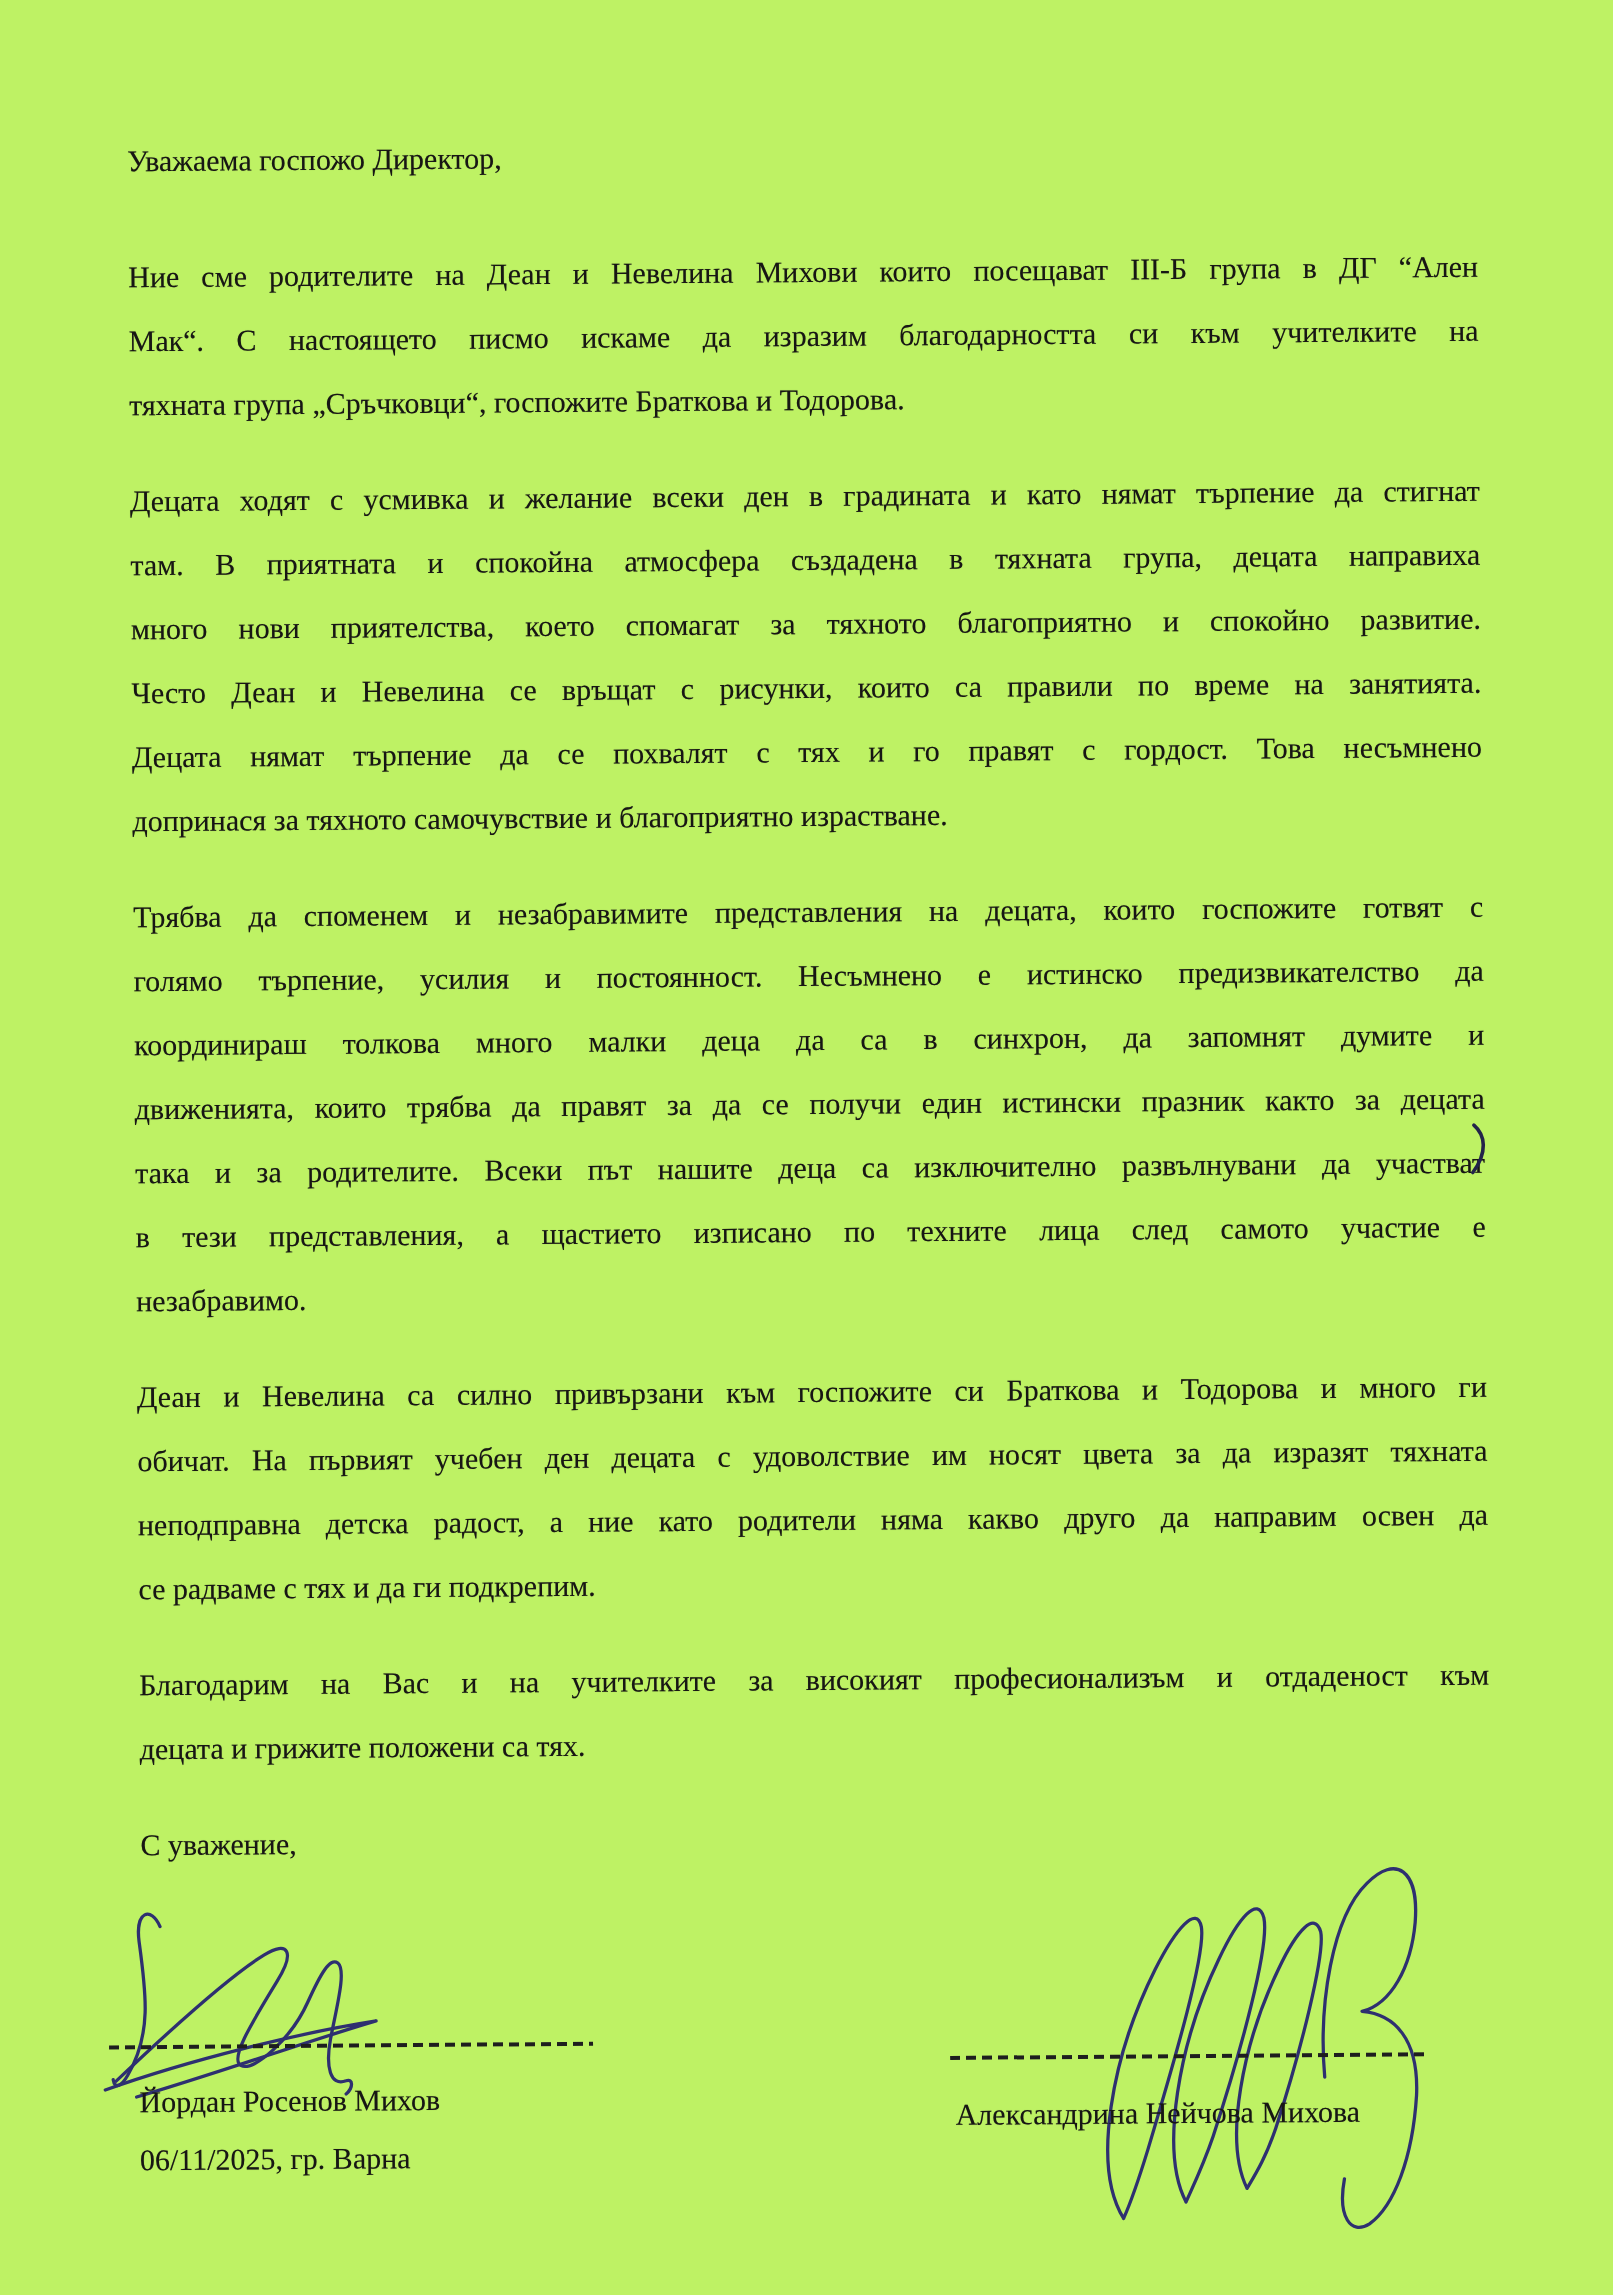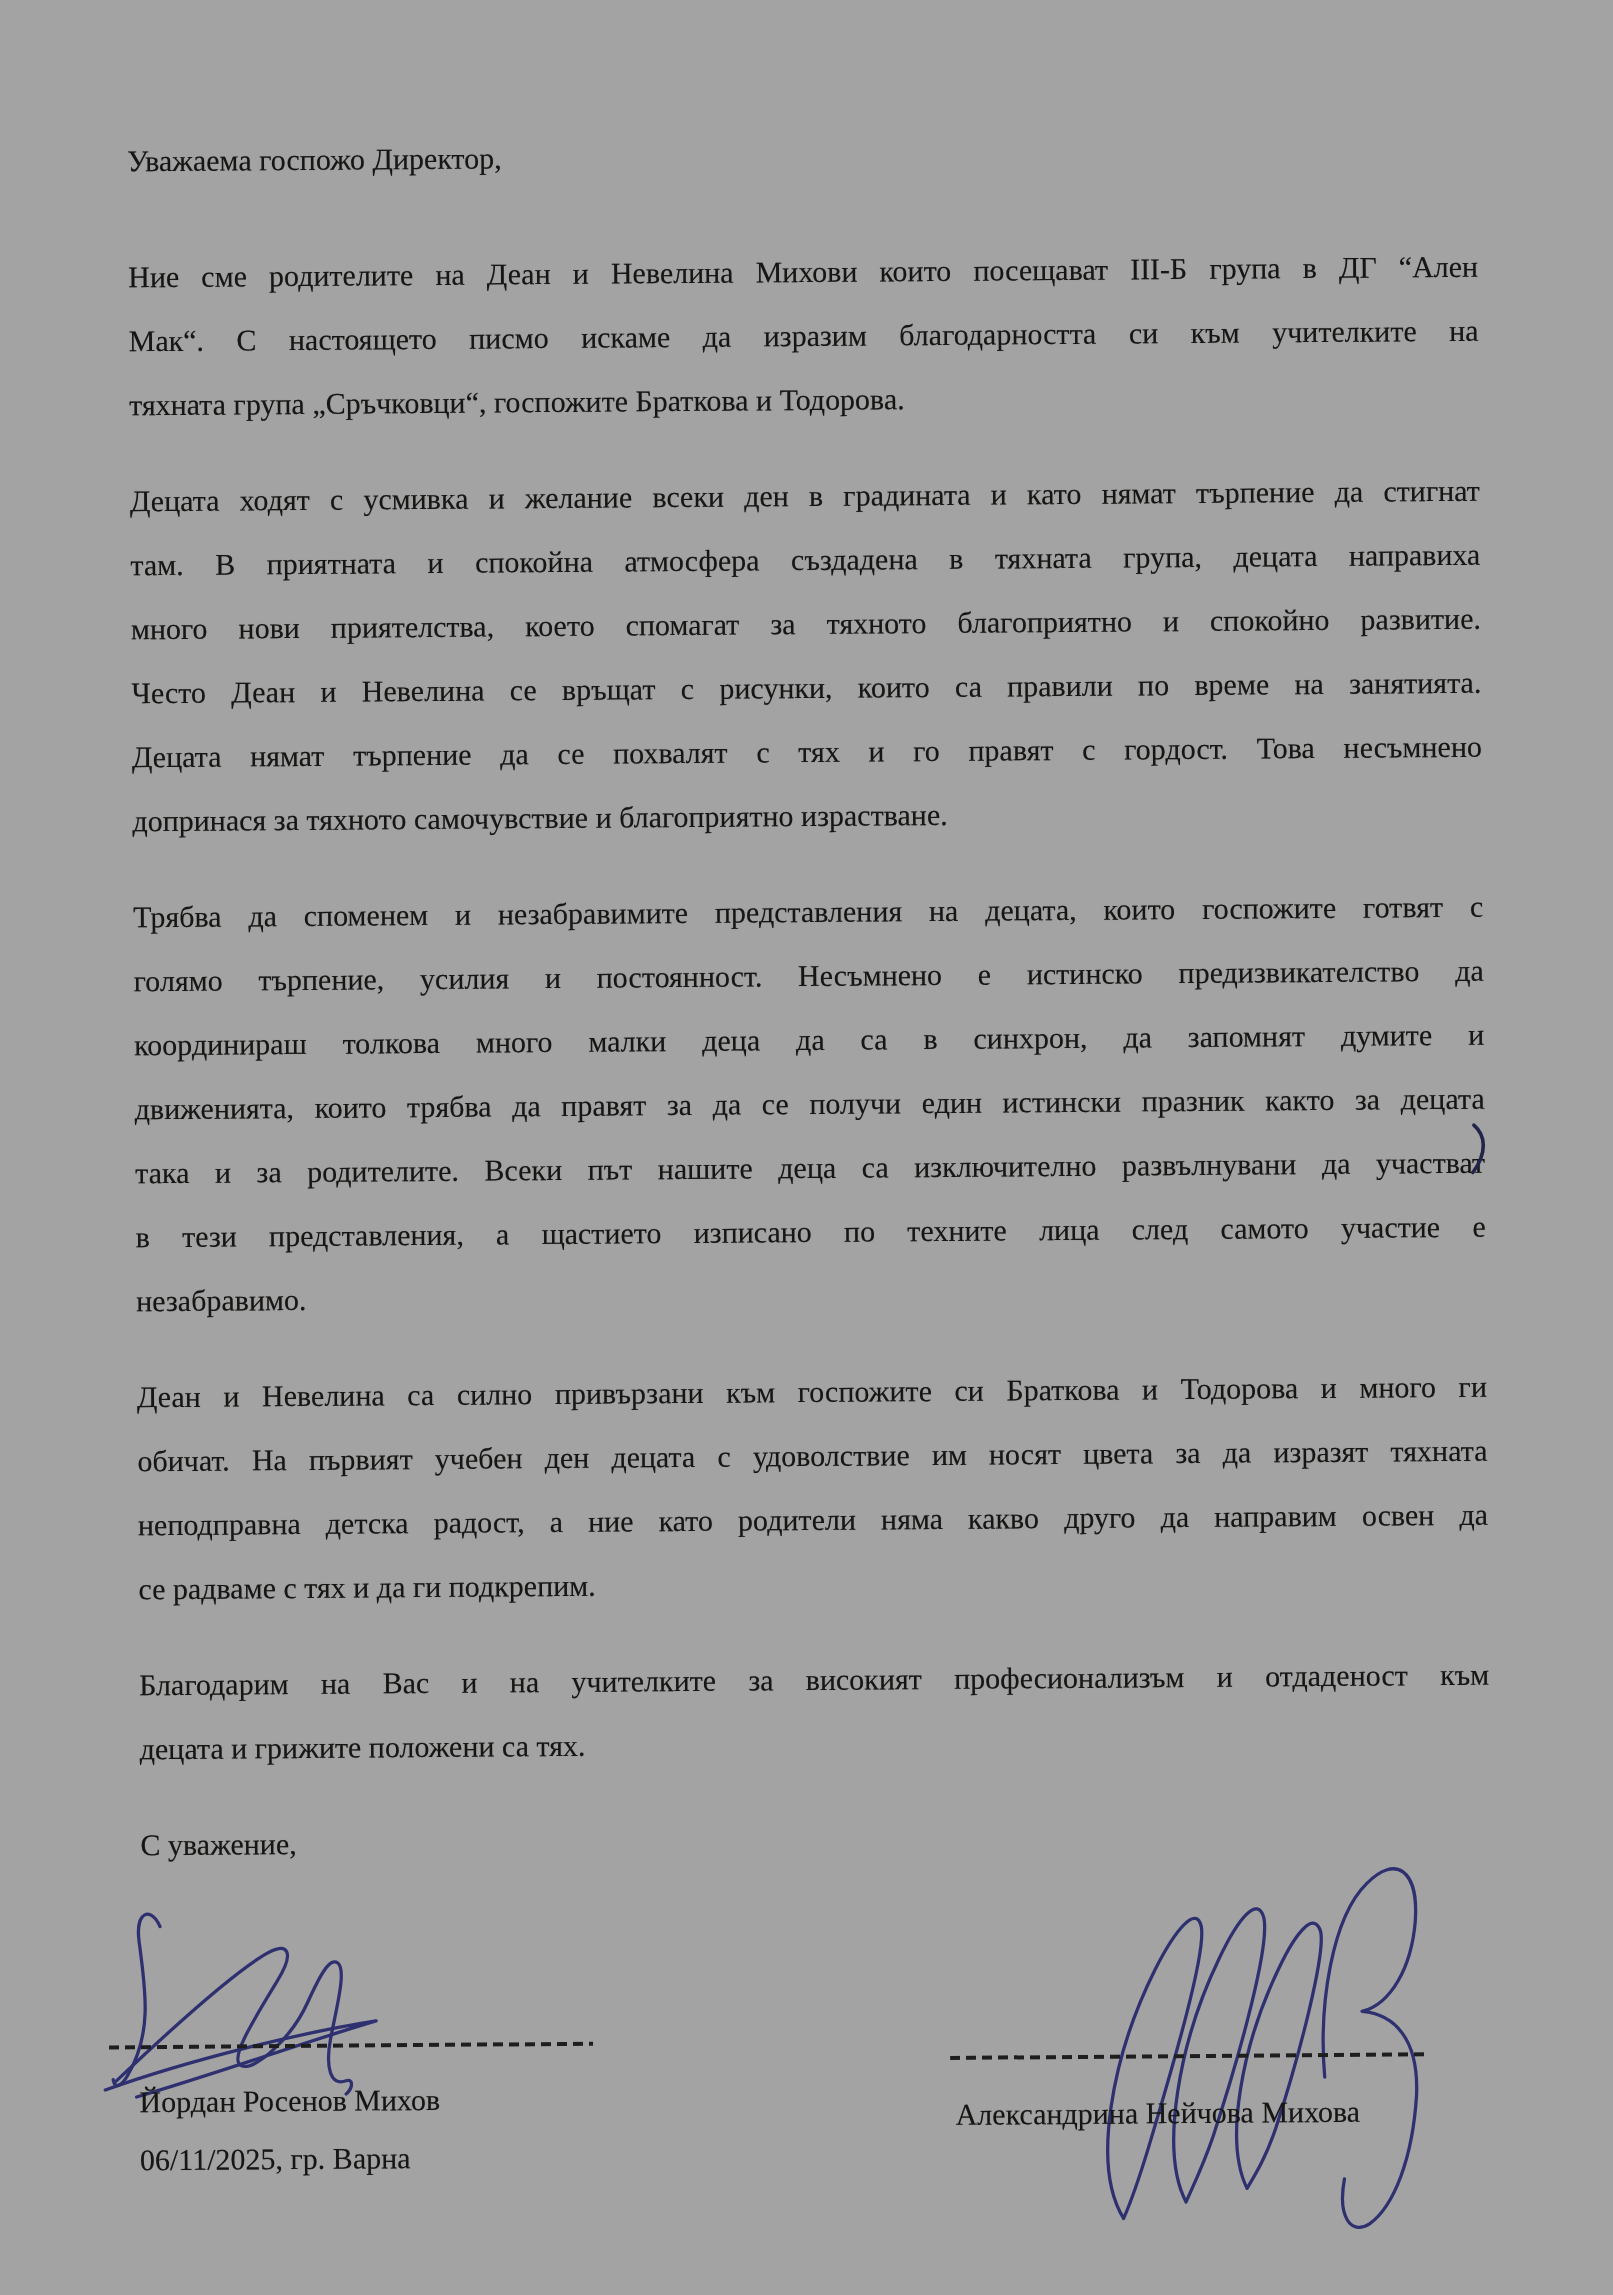--- a/index.html
+++ b/index.html
@@ -4,21 +4,21 @@
 <style>
   html,body{margin:0;padding:0;}
   body{
     width:1614px;height:2295px;
     background:#fdfdfb;
     font-family:"Liberation Serif","DejaVu Serif",serif;
     color:#171614;
     overflow:hidden;
   }
   .page{
-    position:relative;width:1614px;height:2295px;background:#a3a3a3;
+    position:relative;width:1614px;height:2295px;background:#bef264;
   }
   .content{
     position:relative;width:1614px;height:2295px;
     transform:rotate(-0.45deg);
     transform-origin:50% 50%;
     box-sizing:border-box;
     padding:124px 129px 0 135px;
     font-size:30px;line-height:64px;
     text-shadow:0 0 0.7px rgba(25,24,22,.45);
   }

